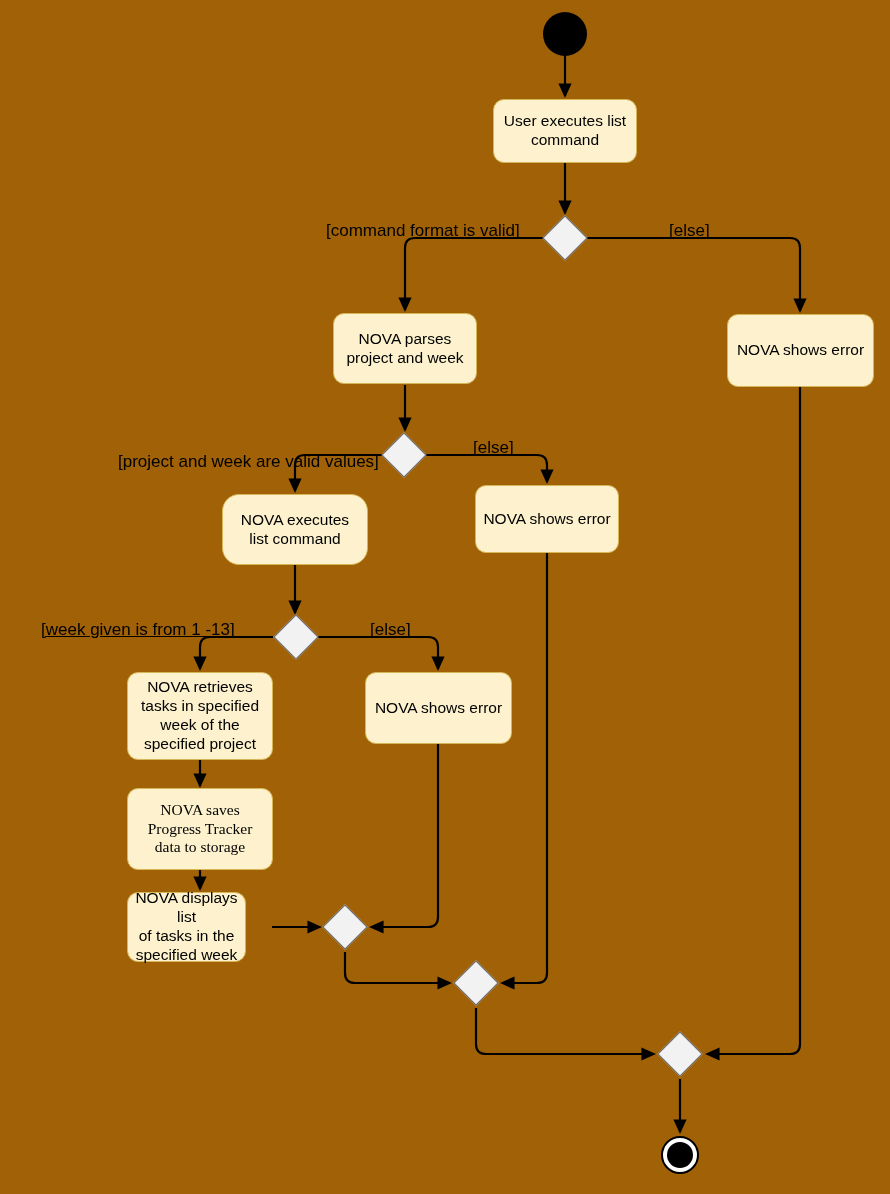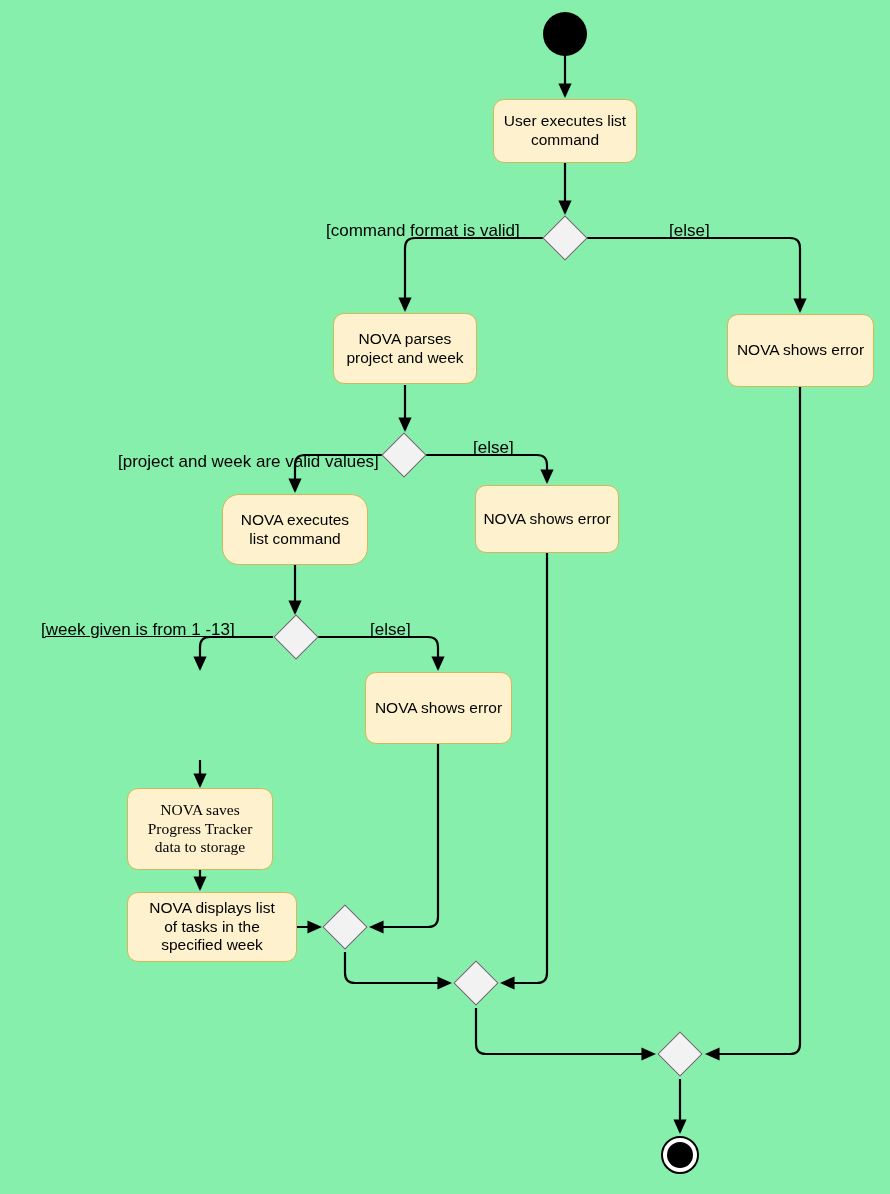--- a/index.html
+++ b/index.html
@@ -5,21 +5,21 @@
 <style>
   html, body {
     margin: 0;
     padding: 0;
     background: #ffffff;
   }
   #canvas {
     position: relative;
     width: 890px;
     height: 1194px;
-    background: #86efac;
+    background: #a16207;
     font-family: "Liberation Sans", sans-serif;
     overflow: hidden;
   }
   svg#wires {
     position: absolute;
     left: 0;
     top: 0;
     width: 890px;
     height: 1194px;
     pointer-events: none;
@@ -138,28 +138,32 @@
   <div class="node-box" style="left:333px; top:313px; width:144px; height:71px;">NOVA parses
 project and week</div>
 
   <div class="node-box" style="left:727px; top:314px; width:147px; height:73px;">NOVA shows error</div>
 
   <div class="node-box" style="left:222px; top:494px; width:146px; height:71px;border-radius:17px;">NOVA executes
 list command</div>
 
   <div class="node-box" style="left:475px; top:485px; width:144px; height:68px;">NOVA shows error</div>
 
+  <div class="node-box" style="left:127px; top:672px; width:146px; height:88px;">NOVA retrieves
+tasks in specified
+week of the
+specified project</div>
 
   <div class="node-box" style="left:365px; top:672px; width:147px; height:72px;">NOVA shows error</div>
 
   <div class="node-box" style="left:127px; top:788px; width:146px; height:82px;font-family:Liberation Serif, serif;">NOVA saves
 Progress Tracker
 data to storage</div>
 
-  <div class="node-box" style="left:127px; top:892px; width:170px; height:70px;">NOVA displays list
+  <div class="node-box" style="left:127px; top:892px; width:119px; height:70px;">NOVA displays list
 of tasks in the
 specified week</div>
 
   <div class="diamond" style="left:549px; top:222px; width:32px; height:32px;"></div>
   <div class="diamond" style="left:388px; top:439px; width:32px; height:32px;"></div>
   <div class="diamond" style="left:280px; top:621px; width:32px; height:32px;"></div>
 
   <div class="diamond" style="left:329px; top:911px; width:32px; height:32px;"></div>
   <div class="diamond" style="left:460px; top:967px; width:32px; height:32px;"></div>
   <div class="diamond" style="left:664px; top:1038px; width:32px; height:32px;"></div>

